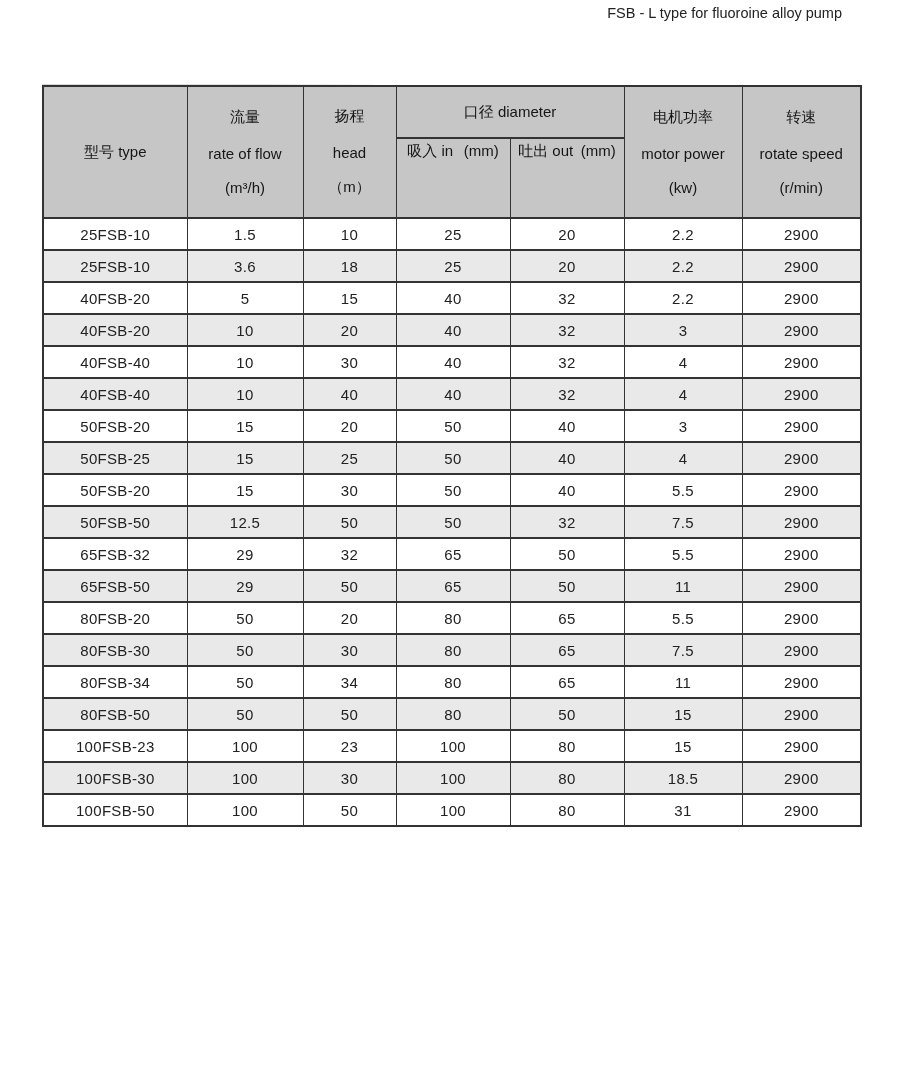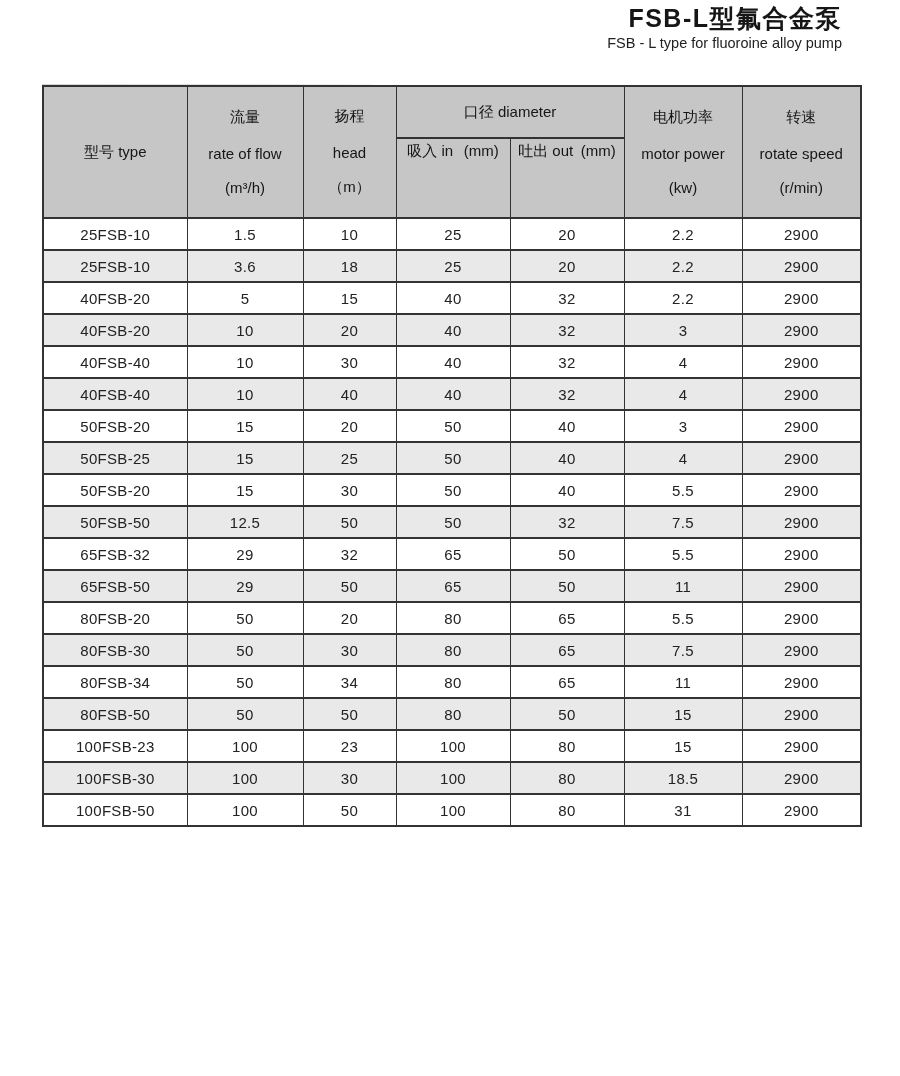--- a/index.html
+++ b/index.html
@@ -96,21 +96,20 @@
   tbody td{
     font-size:15px;
     color:#222222;
     letter-spacing:.3px;
   }
 </style>
 </head>
 <body>
 
 <div class="titles">
-  <div class="title-cn">FSB-L型氟合金泵</div>
   <div class="title-en">FSB - L type for fluoroine alloy pump</div>
 </div>
 
 <div class="section-bar">
   <span>性能参数表：performance chaft</span>
 </div>
 
 <table class="spec">
   <colgroup>
     <col style="width:144px">

